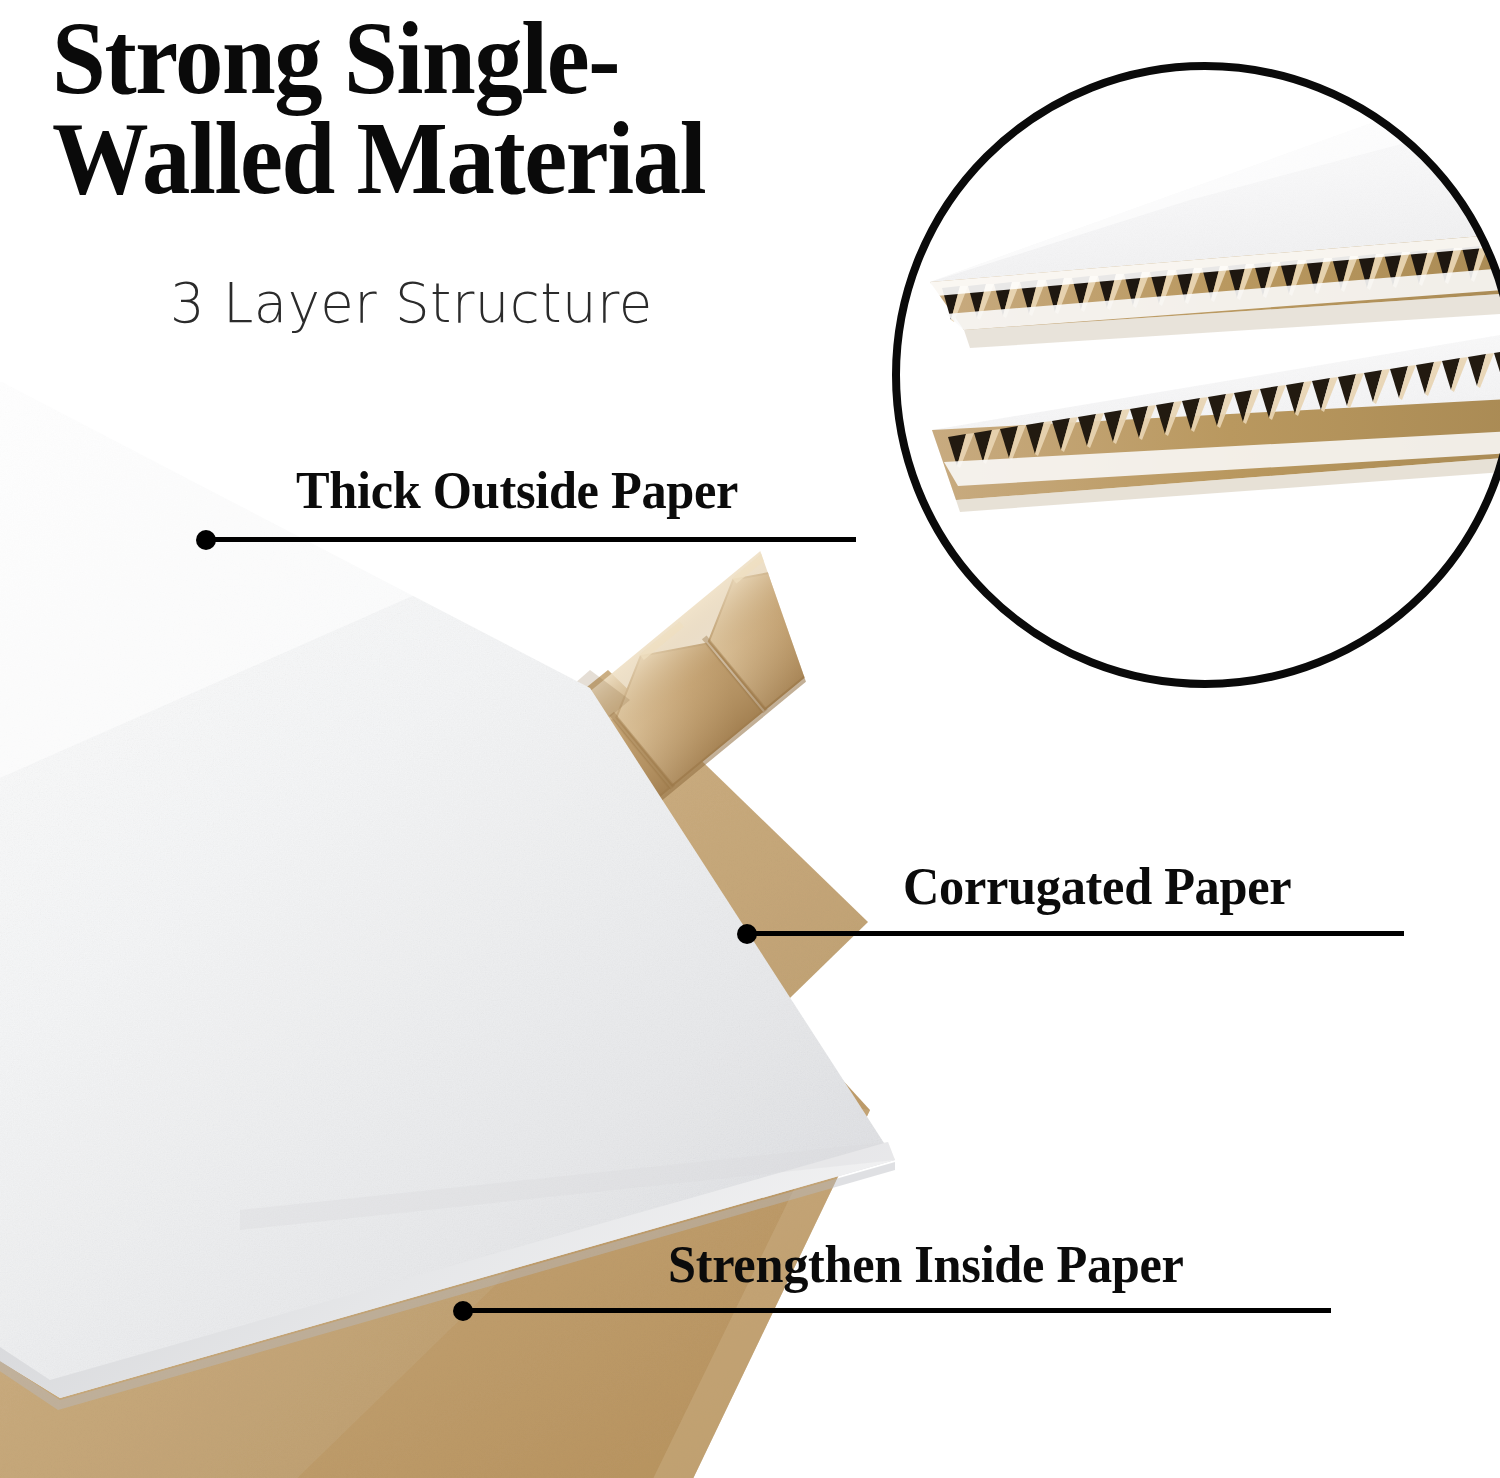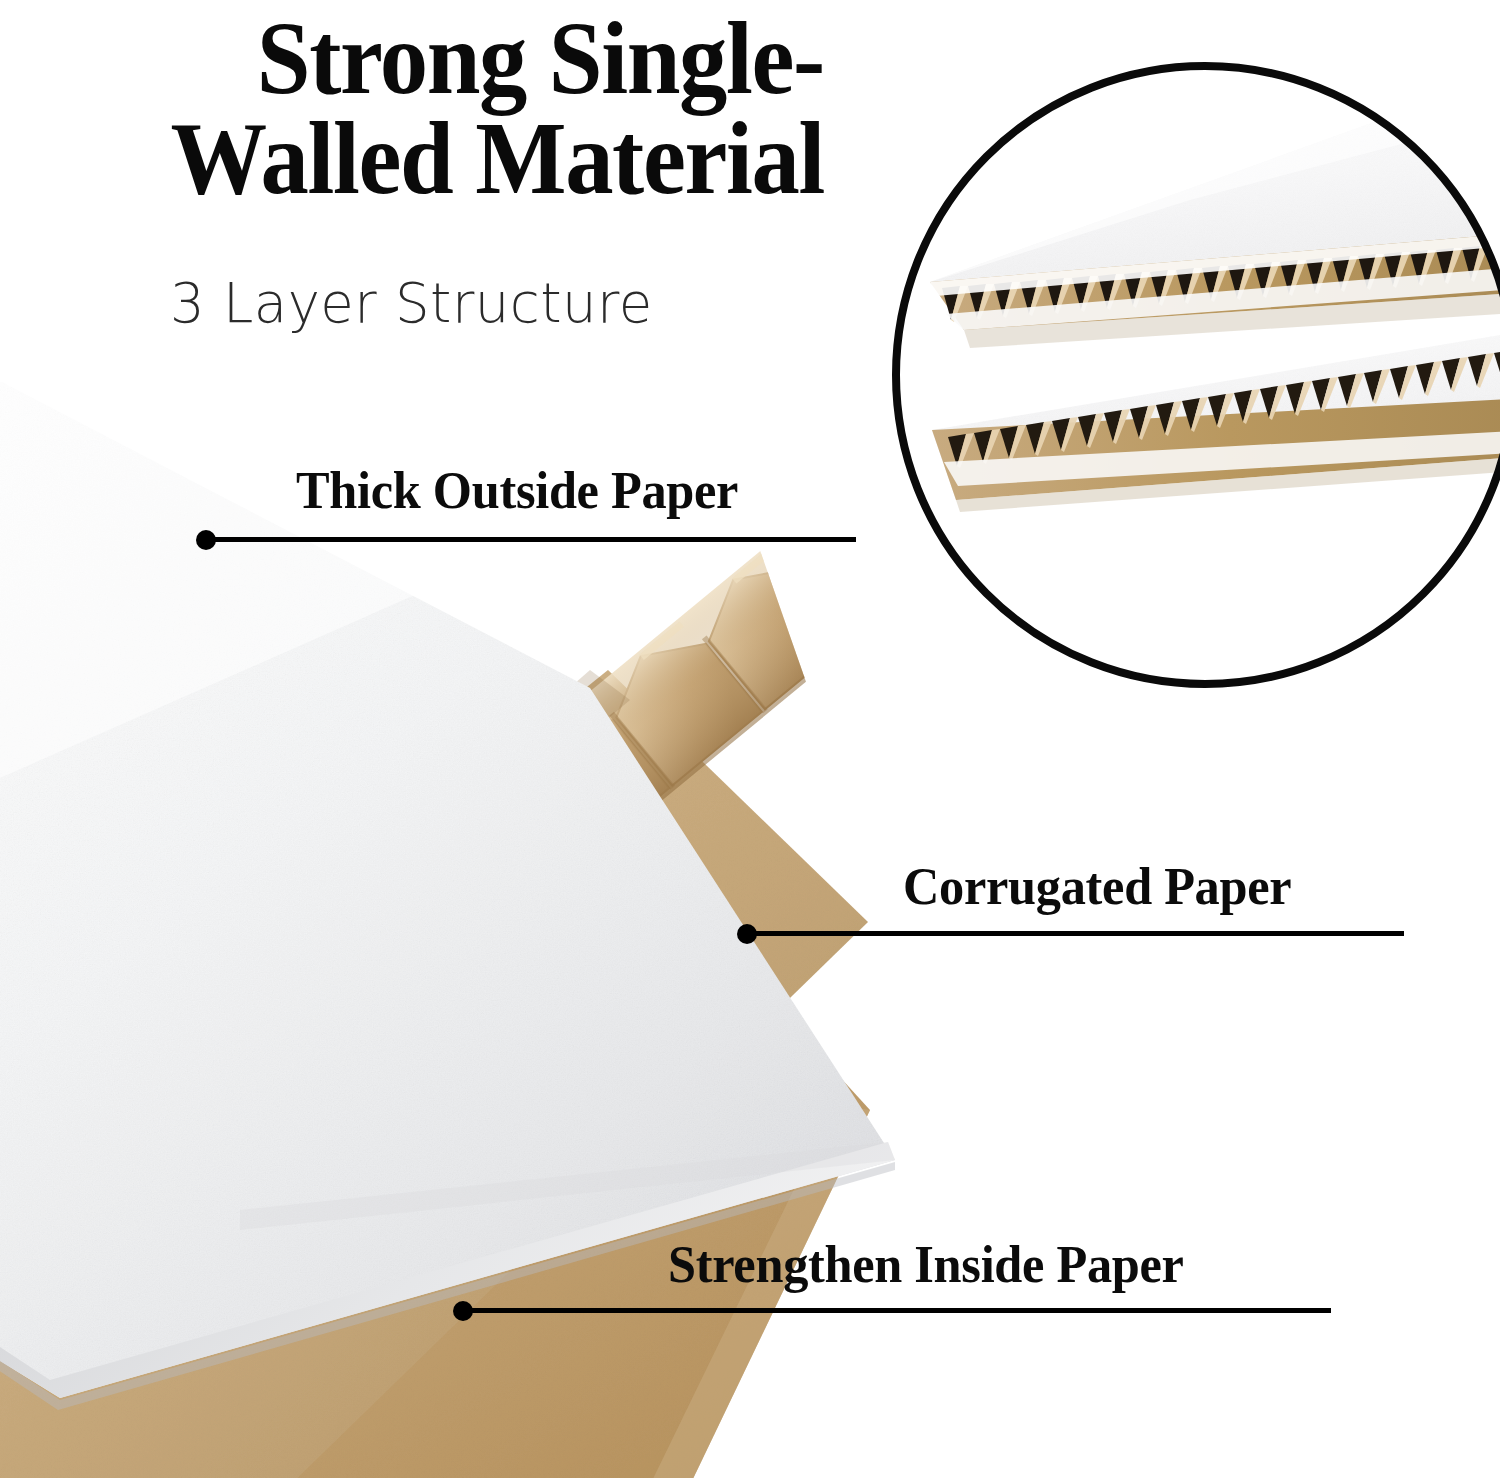--- a/index.html
+++ b/index.html
@@ -16,21 +16,20 @@
     overflow: hidden;
     font-family: "Liberation Sans", sans-serif;
   }
 
   
   .headline {
     position: absolute;
     left: 52px;
     top: 8px;
     width: 830px;
-    text-align: right;
   }
   .headline-line {
     display: block;
     font-family: "Liberation Serif", serif;
     font-weight: bold;
     font-size: 104px;
     line-height: 0.96;
     letter-spacing: -1.5px;
     color: #0a0a0a;
     transform: scaleX(0.93);

